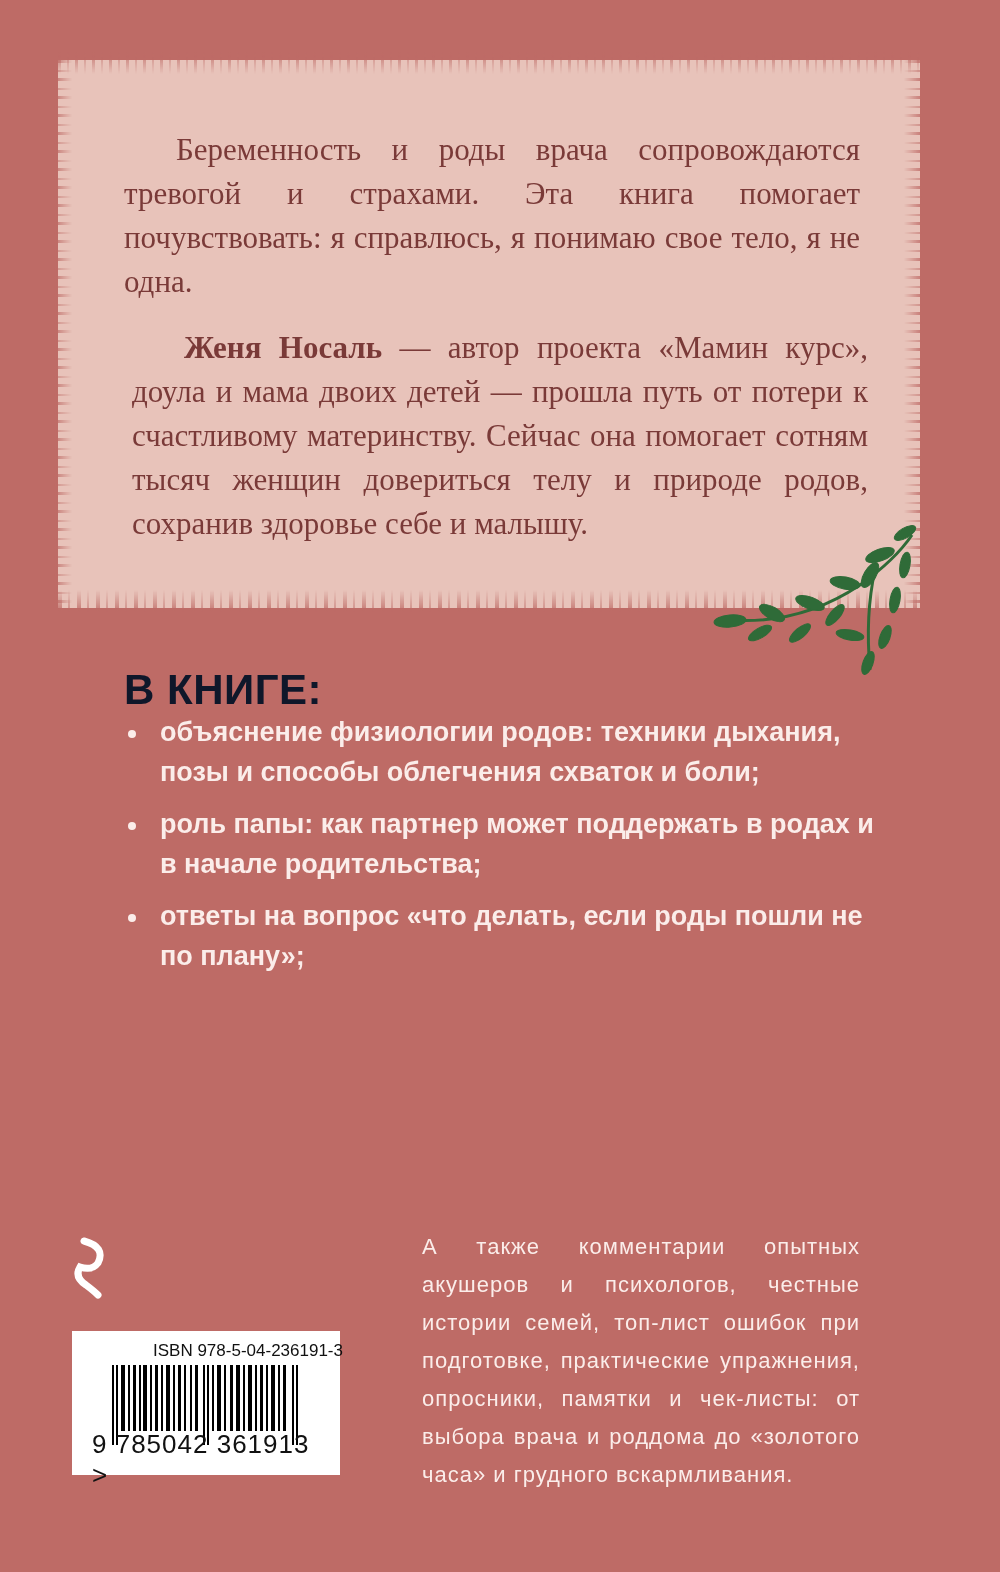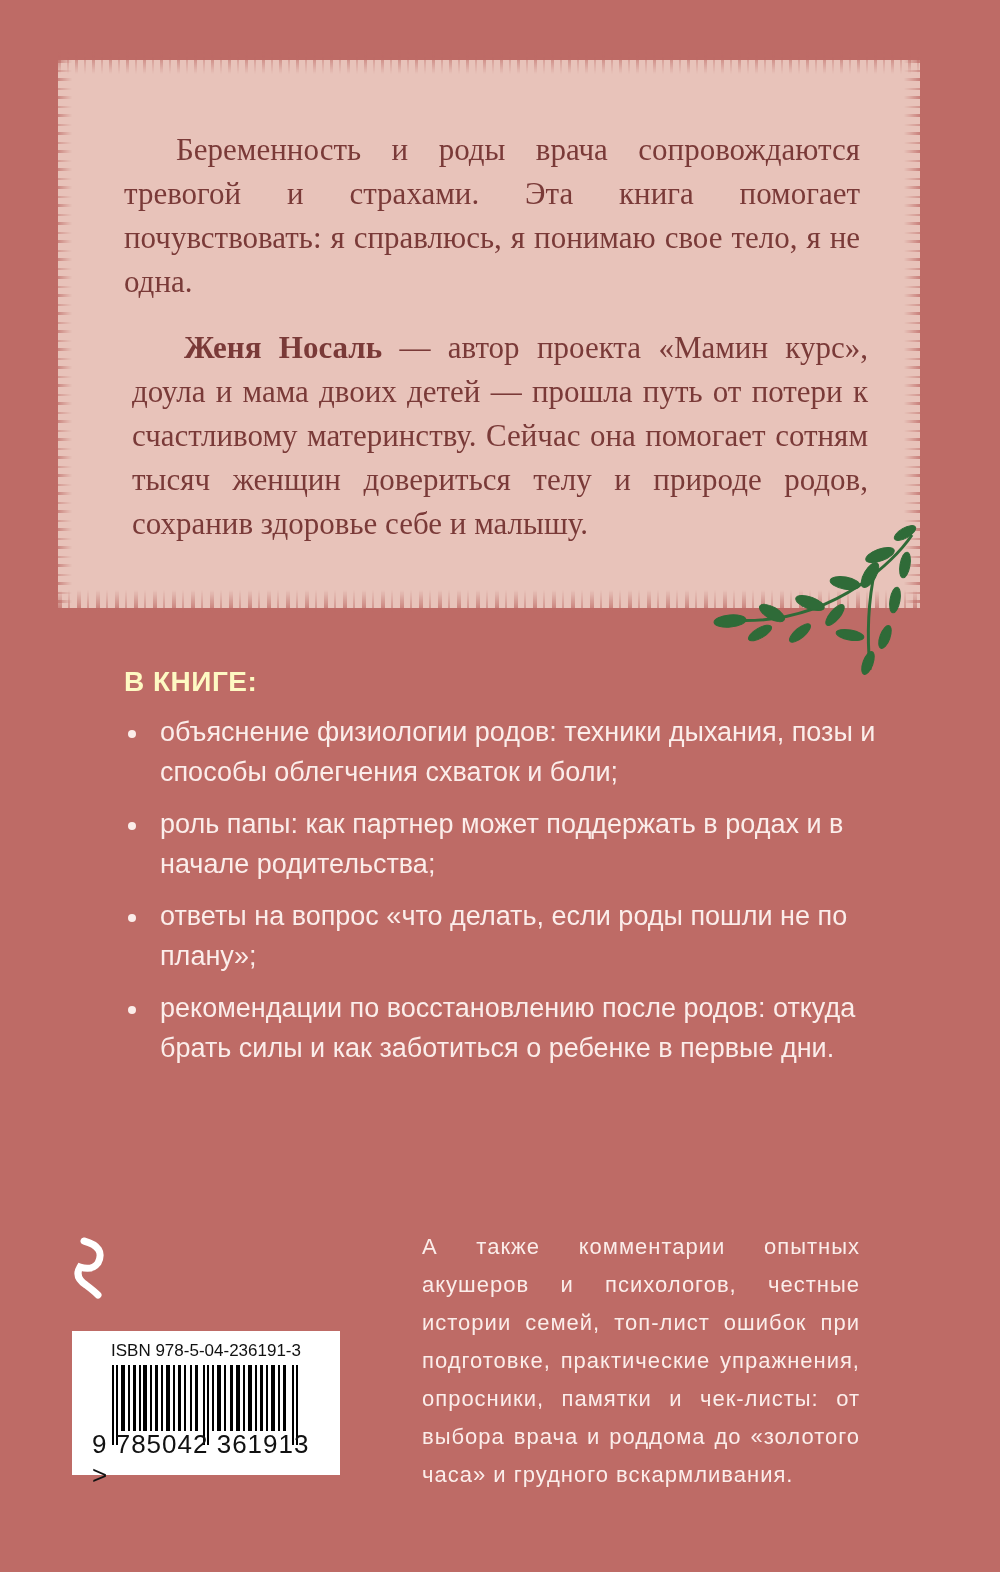--- a/index.html
+++ b/index.html
@@ -15,27 +15,27 @@
     background: repeating-linear-gradient(180deg, rgba(190,107,102,0.85) 0 3px, transparent 3px 10px, rgba(190,107,102,0.6) 10px 12px, transparent 12px 18px);
     mask: linear-gradient(90deg,#000 0,transparent 100%); }
   .box-edge-right { position:absolute; left:904px; top:60px; width:18px; height:548px;
     background: repeating-linear-gradient(180deg, rgba(190,107,102,0.85) 0 3px, transparent 3px 10px, rgba(190,107,102,0.6) 10px 12px, transparent 12px 18px);
     mask: linear-gradient(270deg,#000 0,transparent 100%); }
   .serif { position:absolute; left:124px; width:736px; font-family:"Liberation Serif", serif; color:#7A3A38; font-size:31px; line-height:44px; text-align:justify; text-align-last:left; }
   .p1 { top:128px; text-indent:52px; }
   .p2 { top:318px; text-indent:52px; }
   .p2 b { font-weight:bold; }
   .sprig { position:absolute; left:700px; top:525px; width:230px; height:160px; }
-  .heading { position:absolute; left:124px; top:666px; font-weight:bold; color:#fef9c3; font-size:28px; letter-spacing:0.5px; }
+  .heading { position:absolute; left:124px; top:666px; font-weight:bold; color:#0f172a; font-size:42px; letter-spacing:0.5px; }
   .list { position:absolute; left:124px; top:712px; width:760px; margin:0; padding:0; list-style:none; color:#FBEDEA; font-size:27px; line-height:40px; }
-  .list li { position:relative; padding-left:36px; margin-bottom:12px; }
+  .list li { position:relative; padding-left:36px; margin-bottom:12px;font-weight:bold; }
   .list li .bullet { position:absolute; left:4px; top:18px; width:8px; height:8px; border-radius:50%; background:#FBEDEA; }
   .logo { position:absolute; left:72px; top:1237px; width:40px; height:62px; }
   .isbn-box { position:absolute; left:72px; top:1331px; width:268px; height:144px; background:#FFFFFF; }
-  .isbn-label { position:absolute; left:0; top:10px; width:100%; text-align:center; font-size:17px; color:#111; }
+  .isbn-label { position:absolute; left:0; top:10px; width:100%; text-align:center; font-size:17px; color:#111;padding-left:42px; }
   .barcode { position:absolute; left:40px; top:34px; width:190px; height:80px; }
   .isbn-digits { position:absolute; left:20px; top:98px; width:240px; font-size:26px; color:#111; letter-spacing:1px; }
   .also { position:absolute; left:422px; top:1228px; width:438px; color:#FBEDEA; font-size:22px; line-height:38px; letter-spacing:1px; text-align:justify; text-align-last:left; }
 </style>
 </head>
 <body>
 
 <div class="box"></div>
 <div class="box-edge-top"></div>
 <div class="box-edge-bottom"></div>
@@ -65,21 +65,20 @@
     <ellipse cx="185" cy="112" rx="12" ry="5" transform="rotate(-70 185 112)"></ellipse>
     <ellipse cx="168" cy="138" rx="12" ry="5" transform="rotate(-70 168 138)"></ellipse>
   </g>
 </svg>
 
 <div class="heading">В КНИГЕ:</div>
 <ul class="list">
   <li><span class="bullet"></span><span>объяснение физиологии родов: техники дыхания, позы и способы облегчения схваток и боли;</span></li>
   <li><span class="bullet"></span><span>роль папы: как партнер может поддержать в родах и в начале родительства;</span></li>
   <li><span class="bullet"></span><span>ответы на вопрос «что делать, если роды пошли не по плану»;</span></li>
-  <li><span class="bullet"></span><span>рекомендации по восстановлению после родов: откуда брать силы и как заботиться о ребенке в первые дни.</span></li>
 </ul>
 
 <svg class="logo" viewBox="0 0 40 62">
   <path d="M12 4 Q34 10 26 26 Q20 34 8 30 Q2 40 14 48 Q22 54 26 58" fill="none" stroke="#FFFFFF" stroke-width="7" stroke-linecap="round"></path>
 </svg>
 
 <div class="isbn-box">
   <div class="isbn-label">ISBN 978-5-04-236191-3</div>
   <svg class="barcode" viewBox="0 0 190 80" preserveAspectRatio="none">
     <g fill="#000">

